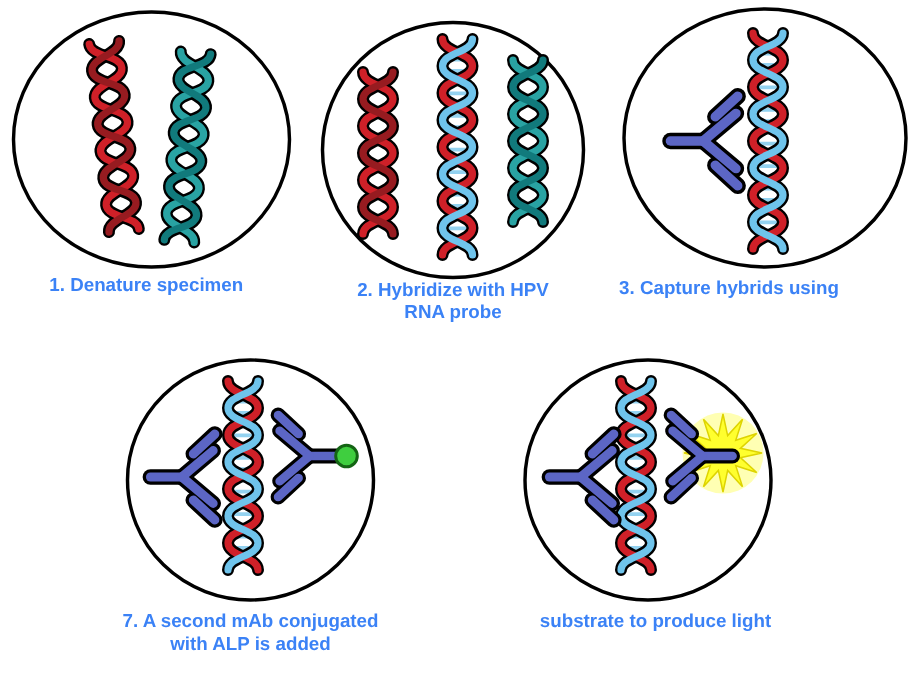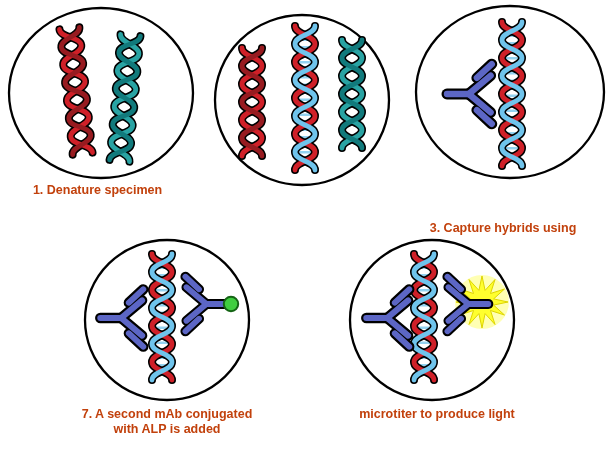--- a/index.html
+++ b/index.html
@@ -10,21 +10,21 @@
     font-family:"Liberation Sans",sans-serif;
     overflow:hidden;
   }
   .art{position:absolute;left:0;top:0;}
   .caption{
     position:absolute;
     text-align:center;
     font-weight:bold;
     font-size:12.5px;
     line-height:15px;
-    color:#c2410c;
+    color:#3b82f6;
   }
   .caption span{display:block;}
   svg path{fill:none;}
 </style>
 </head>
 <body>
 
 <div class="canvas">
 
   <svg class="art" width="607" height="455" viewBox="0 0 607 455" xmlns="http://www.w3.org/2000/svg">
@@ -149,27 +149,31 @@
         <use href="#ab-shape" stroke="#000" stroke-width="9.5" stroke-linecap="round" stroke-linejoin="round"></use>
         <use href="#ab-shape" style="stroke:var(--antibody-purple)" stroke-width="5.5" stroke-linecap="round" stroke-linejoin="round"></use>
       </g>
     </g>
   </svg>
 
   <div class="caption" style="left:5px;top:183px;width:185px;">
     <span>1. Denature specimen</span>
   </div>
 
+  <div class="caption" style="left:212px;top:186px;width:180px;">
+    <span>2. Hybridize with HPV</span>
+    <span>RNA probe</span>
+  </div>
 
-  <div class="caption" style="left:403px;top:185px;width:200px;margin-top:36px;">
+  <div class="caption" style="left:386px;top:185px;width:200px;">
     <span>3. Capture hybrids using</span>
   </div>
 
   <div class="caption" style="left:57px;top:407px;width:220px;">
     <span>7. A second mAb conjugated</span>
     <span>with ALP is added</span>
   </div>
 
   <div class="caption" style="left:322px;top:407px;width:230px;">
-    <span>microtiter to produce light</span>
+    <span>substrate to produce light</span>
   </div>
 
 </div>
 
 </body></html>

